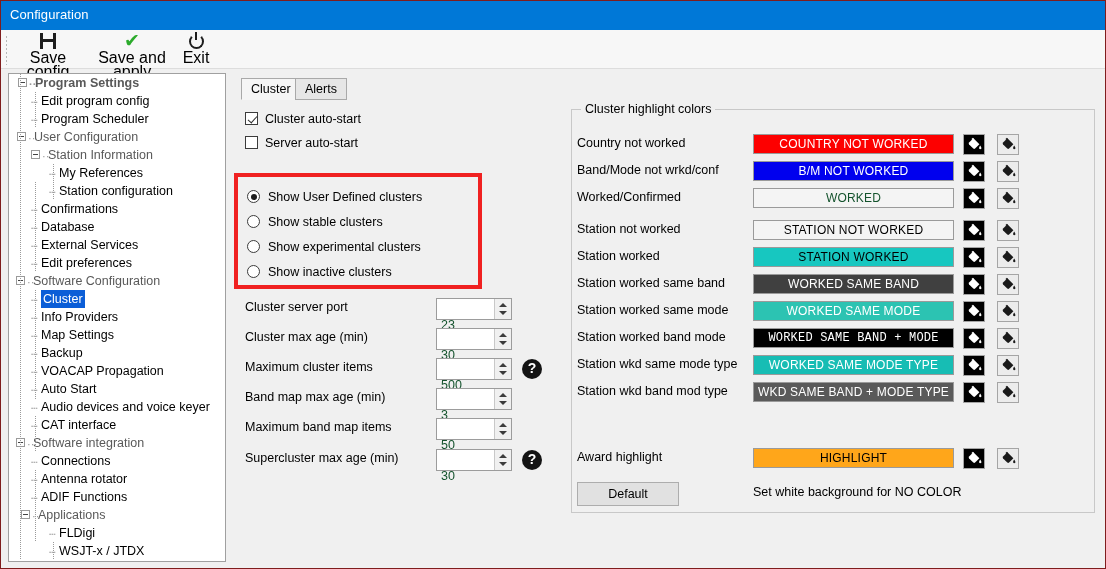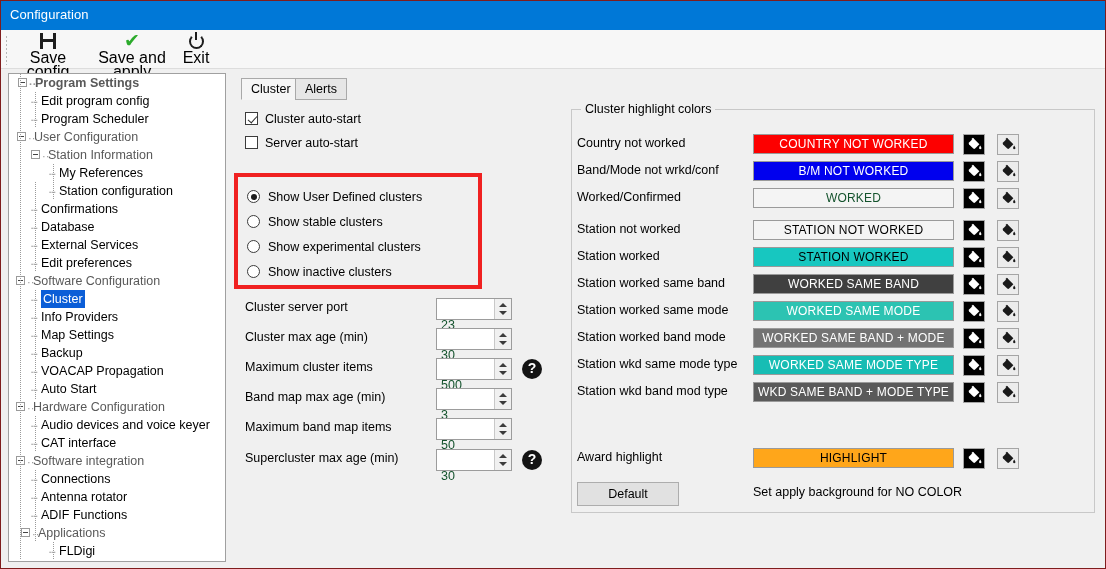--- a/index.html
+++ b/index.html
@@ -358,21 +358,20 @@
       <div class="tnode" style="padding-left: 22px;"><span class="dash">┄</span><span class="tlabel">Database</span></div>
       <div class="tnode" style="padding-left: 22px;"><span class="dash">┄</span><span class="tlabel">External Services</span></div>
       <div class="tnode" style="padding-left: 22px;"><span class="dash">┄</span><span class="tlabel">Edit preferences</span></div>
       <div class="tnode group" style="padding-left: 7px;"><span class="exp"></span><span class="dash" style="width: 6px;">··</span><span class="tlabel">Software Configuration</span></div>
       <div class="tnode" style="padding-left: 22px;"><span class="dash">┄</span><span class="tlabel sel">Cluster</span></div>
       <div class="tnode" style="padding-left: 22px;"><span class="dash">┄</span><span class="tlabel">Info Providers</span></div>
       <div class="tnode" style="padding-left: 22px;"><span class="dash">┄</span><span class="tlabel">Map Settings</span></div>
       <div class="tnode" style="padding-left: 22px;"><span class="dash">┄</span><span class="tlabel">Backup</span></div>
       <div class="tnode" style="padding-left: 22px;"><span class="dash">┄</span><span class="tlabel">VOACAP Propagation</span></div>
       <div class="tnode" style="padding-left: 22px;"><span class="dash">┄</span><span class="tlabel">Auto Start</span></div>
-      <div class="tnode group" style="padding-left: 7px;"><span class="exp"></span><span class="dash" style="width: 6px;">··</span><span class="tlabel">Hardware Configuration</span></div>
       <div class="tnode" style="padding-left: 22px;"><span class="dash">┄</span><span class="tlabel">Audio devices and voice keyer</span></div>
       <div class="tnode" style="padding-left: 22px;"><span class="dash">┄</span><span class="tlabel">CAT interface</span></div>
       <div class="tnode group" style="padding-left: 7px;"><span class="exp"></span><span class="dash" style="width: 6px;">··</span><span class="tlabel">Software integration</span></div>
       <div class="tnode" style="padding-left: 22px;"><span class="dash">┄</span><span class="tlabel">Connections</span></div>
       <div class="tnode" style="padding-left: 22px;"><span class="dash">┄</span><span class="tlabel">Antenna rotator</span></div>
       <div class="tnode" style="padding-left: 22px;"><span class="dash">┄</span><span class="tlabel">ADIF Functions</span></div>
       <div class="tnode group" style="padding-left: 12px;"><span class="exp"></span><span class="dash" style="width: 6px;">··</span><span class="tlabel">Applications</span></div>
       <div class="tnode" style="padding-left: 40px;"><span class="dash">┄</span><span class="tlabel">FLDigi</span></div>
       <div class="tnode" style="padding-left: 40px;"><span class="dash">┄</span><span class="tlabel">WSJT-x / JTDX</span></div>
       <div class="vline" style="left: 11px; top: 0px; height: 486px;"></div>
@@ -601,21 +600,21 @@
         <div class="bucket light">
           <svg width="15" height="16" viewBox="0 0 15 16">
             <path d="M6.4 1.2 L2.1 5.6 a1.3 1.3 0 0 0 0 1.8 L6.3 11.6 a1.3 1.3 0 0 0 1.8 0 L12.4 7.3 Z" fill="#1a1a1a"></path>
             <path d="M6.4 1.2 L5.0 2.6" stroke="#1a1a1a" stroke-width="1.4" fill="none"></path>
             <path d="M13.2 8.4 c1.2 1.9 1.6 2.7 1.0 3.4 c-0.6 0.8 -1.9 0.5 -2.1 -0.5 c-0.1 -0.8 0.4 -1.7 1.1 -2.9 z" fill="#1a1a1a"></path>
           </svg>
         </div>
       </div>
       <div class="cc-row" style="top: 327px;">
         <div class="cc-label">Station worked band mode</div>
-        <div class="swatch" style="background: #737373; color: rgb(255, 255, 255);">WORKED SAME BAND + MODE</div>
+        <div class="swatch" style="background: #000000; color: rgb(255, 255, 255); font-family: Liberation Mono, monospace;">WORKED SAME BAND + MODE</div>
         <div class="bucket dark">
           <svg width="15" height="16" viewBox="0 0 15 16">
             <path d="M6.4 1.2 L2.1 5.6 a1.3 1.3 0 0 0 0 1.8 L6.3 11.6 a1.3 1.3 0 0 0 1.8 0 L12.4 7.3 Z" fill="#ffffff"></path>
             <path d="M6.4 1.2 L5.0 2.6" stroke="#ffffff" stroke-width="1.4" fill="none"></path>
             <path d="M13.2 8.4 c1.2 1.9 1.6 2.7 1.0 3.4 c-0.6 0.8 -1.9 0.5 -2.1 -0.5 c-0.1 -0.8 0.4 -1.7 1.1 -2.9 z" fill="#ffffff"></path>
           </svg>
         </div>
         <div class="bucket light">
           <svg width="15" height="16" viewBox="0 0 15 16">
             <path d="M6.4 1.2 L2.1 5.6 a1.3 1.3 0 0 0 0 1.8 L6.3 11.6 a1.3 1.3 0 0 0 1.8 0 L12.4 7.3 Z" fill="#1a1a1a"></path>
@@ -674,14 +673,14 @@
           <svg width="15" height="16" viewBox="0 0 15 16">
             <path d="M6.4 1.2 L2.1 5.6 a1.3 1.3 0 0 0 0 1.8 L6.3 11.6 a1.3 1.3 0 0 0 1.8 0 L12.4 7.3 Z" fill="#1a1a1a"></path>
             <path d="M6.4 1.2 L5.0 2.6" stroke="#1a1a1a" stroke-width="1.4" fill="none"></path>
             <path d="M13.2 8.4 c1.2 1.9 1.6 2.7 1.0 3.4 c-0.6 0.8 -1.9 0.5 -2.1 -0.5 c-0.1 -0.8 0.4 -1.7 1.1 -2.9 z" fill="#1a1a1a"></path>
           </svg>
         </div>
       </div>
     </div>
 
   <div id="default-btn">Default</div>
-  <div id="nocolor-note">Set apply background for NO COLOR</div>
+  <div id="nocolor-note">Set white background for NO COLOR</div>
 </div>
 
 </body></html>

